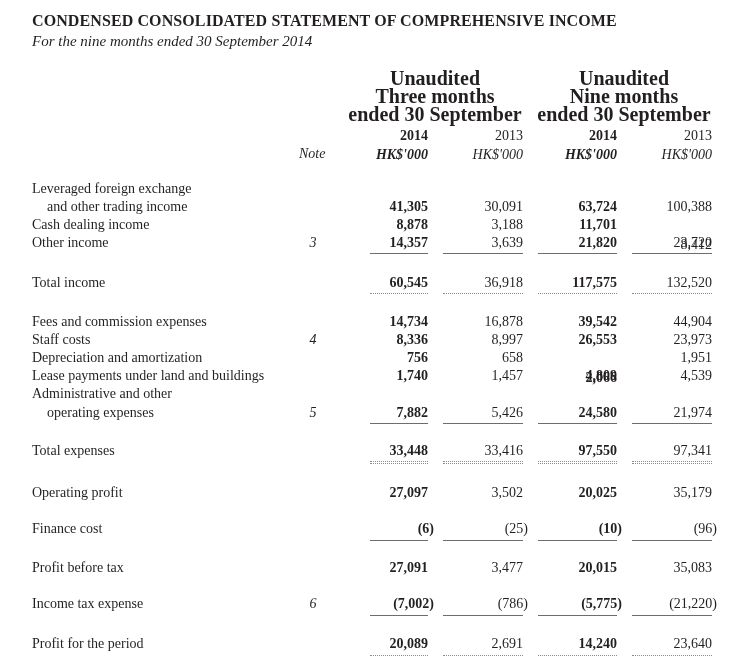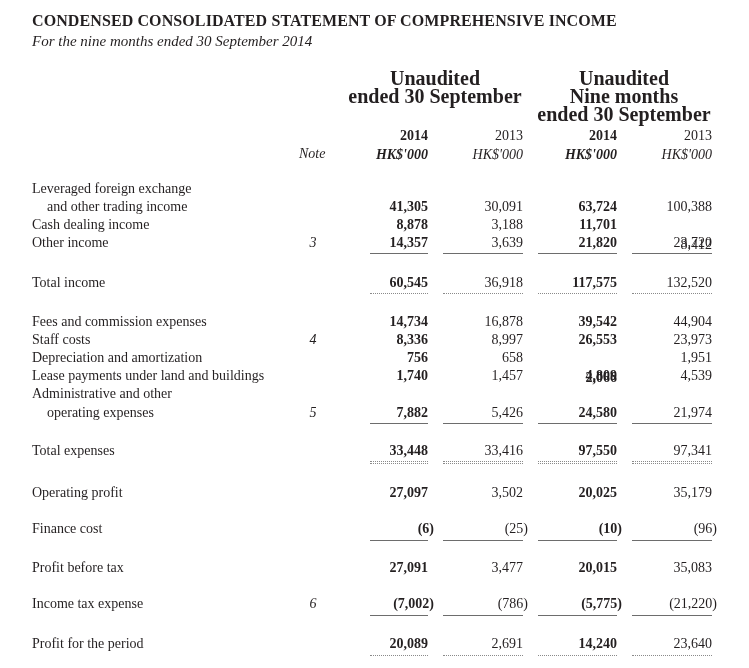--- a/index.html
+++ b/index.html
@@ -50,20 +50,21 @@
   .r3 { left: 632px; width: 80px; }
 </style>
 </head>
 <body>
 
 <div class="title">CONDENSED CONSOLIDATED STATEMENT OF COMPREHENSIVE INCOME</div>
 <div class="subtitle">For the nine months ended 30 September 2014</div>
 
 <div class="grp" style="left:340px;">
   <div>Unaudited</div>
+  <div>Three months</div>
   <div>ended 30 September</div>
 </div>
 <div class="grp" style="left:529px;">
   <div>Unaudited</div>
   <div>Nine months</div>
   <div>ended 30 September</div>
 </div>
 
 <div class="note-hdr">Note</div>
 

